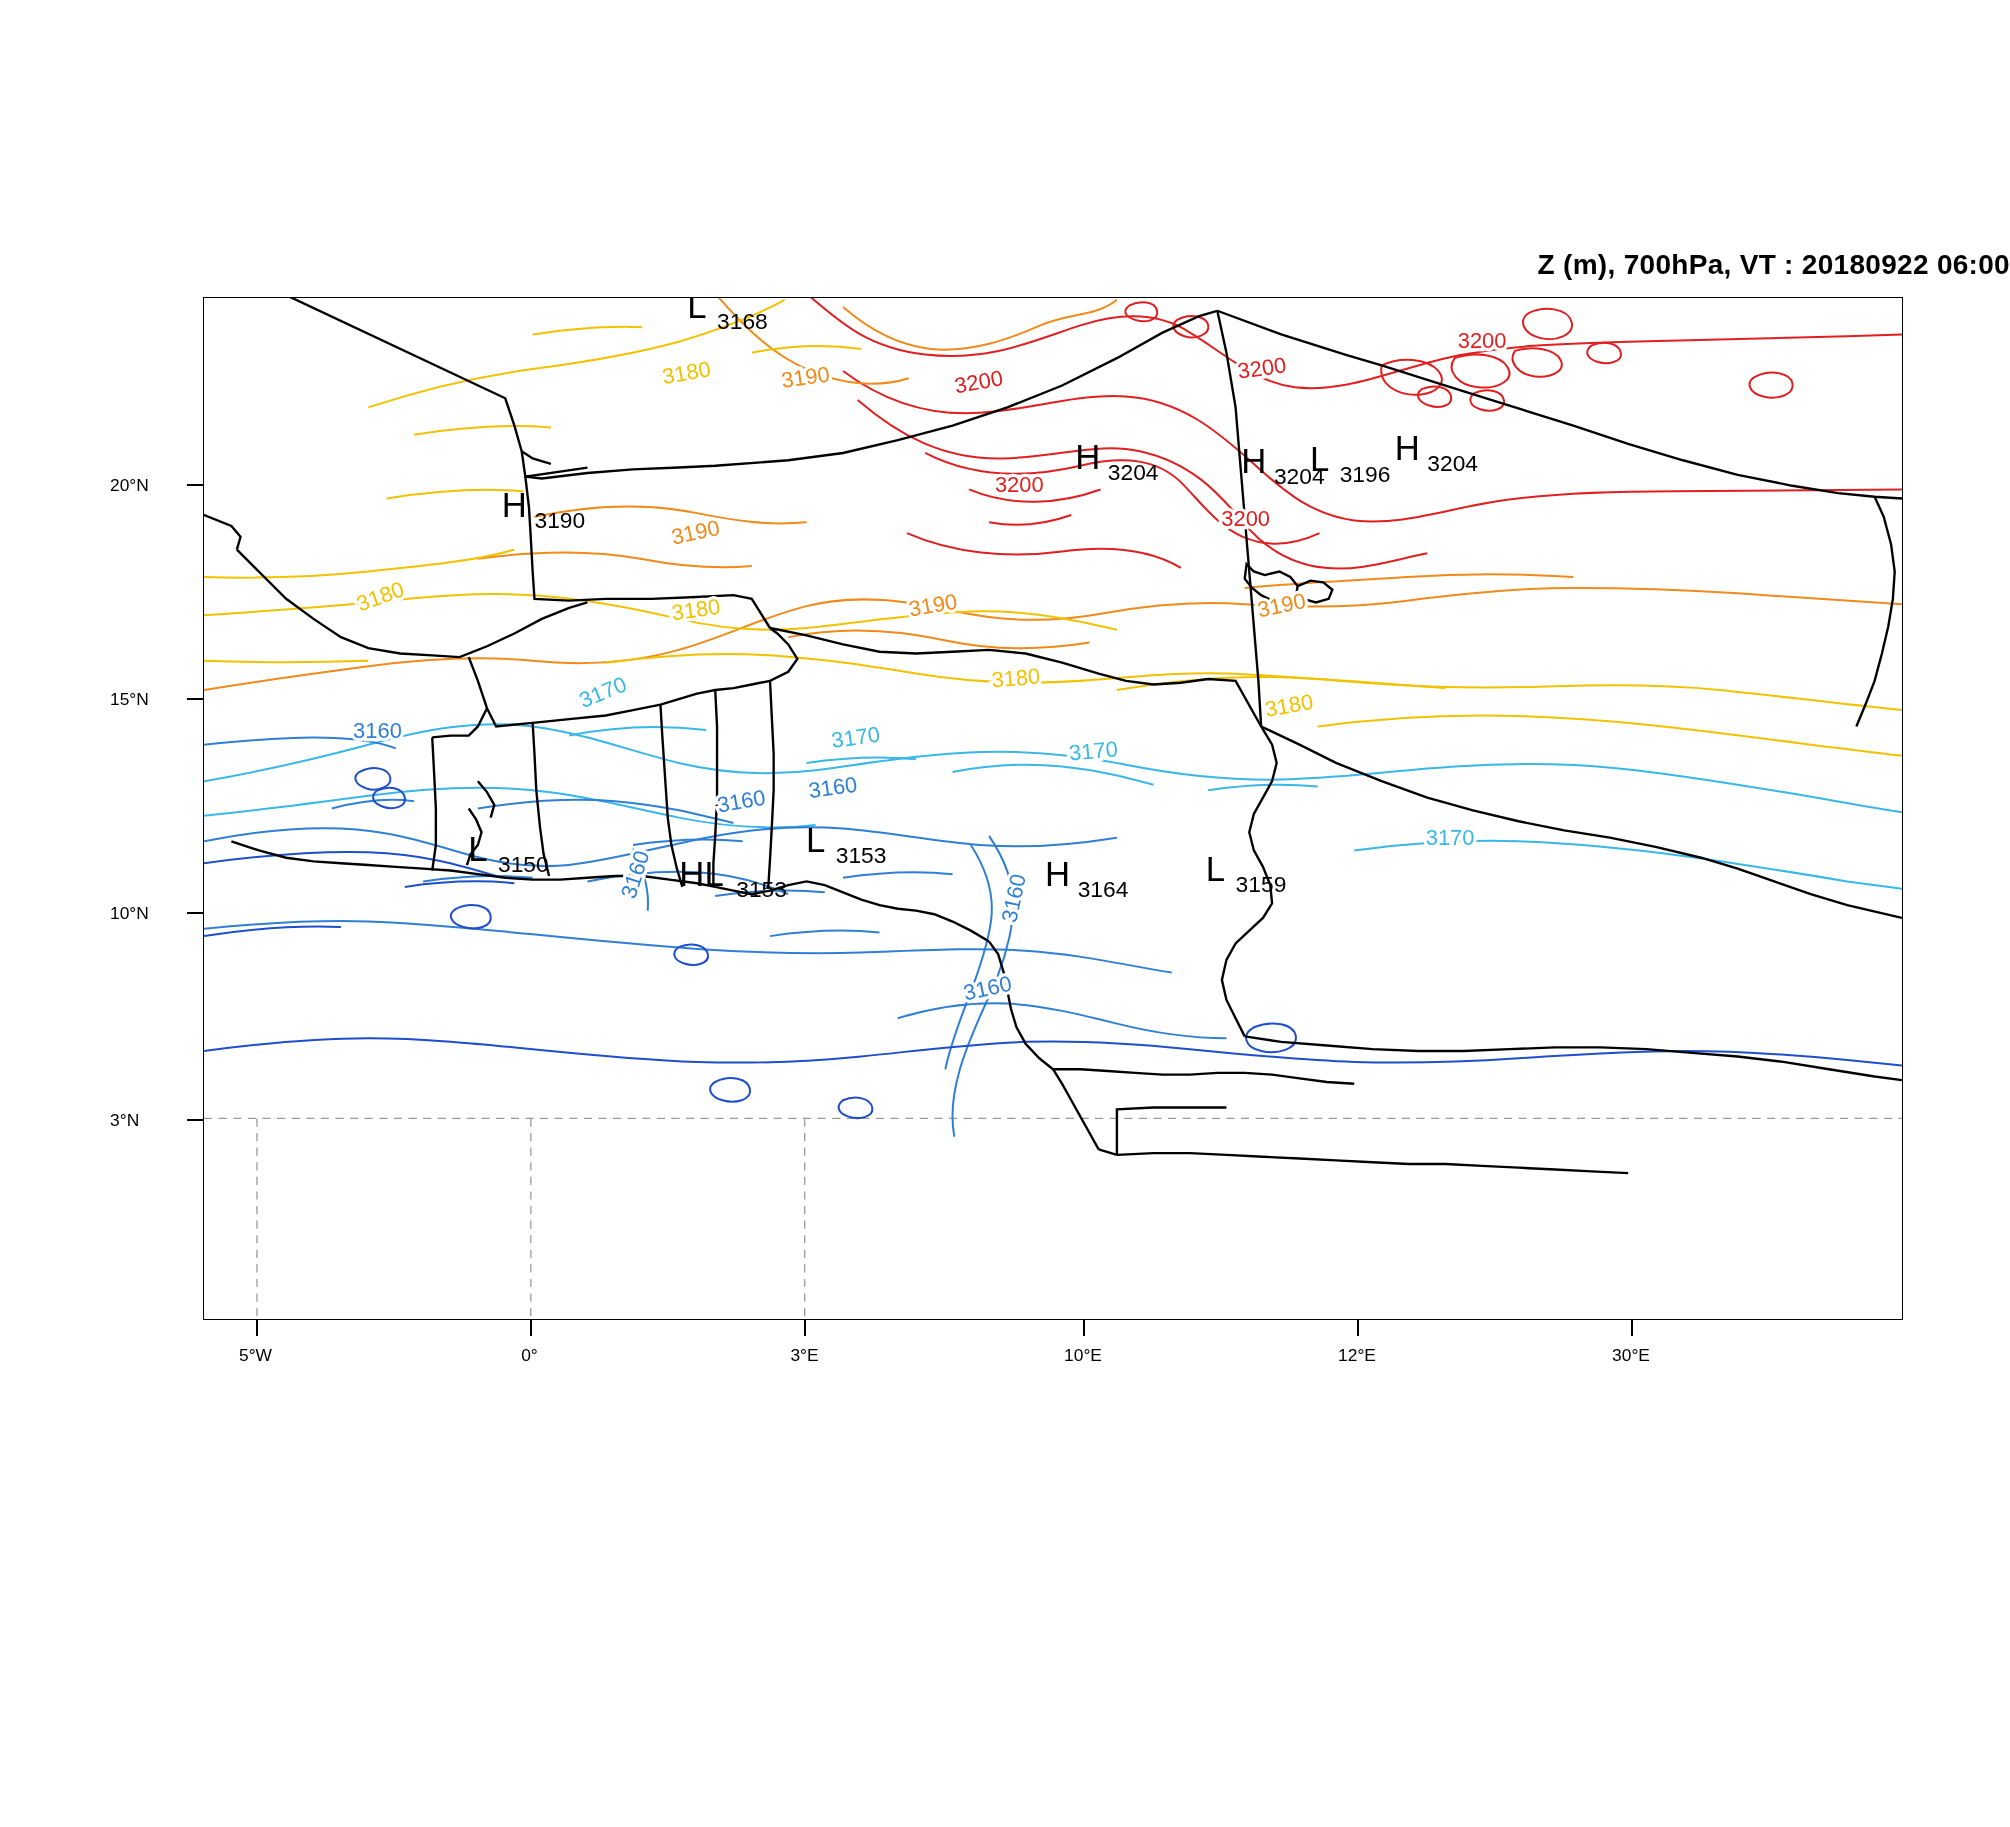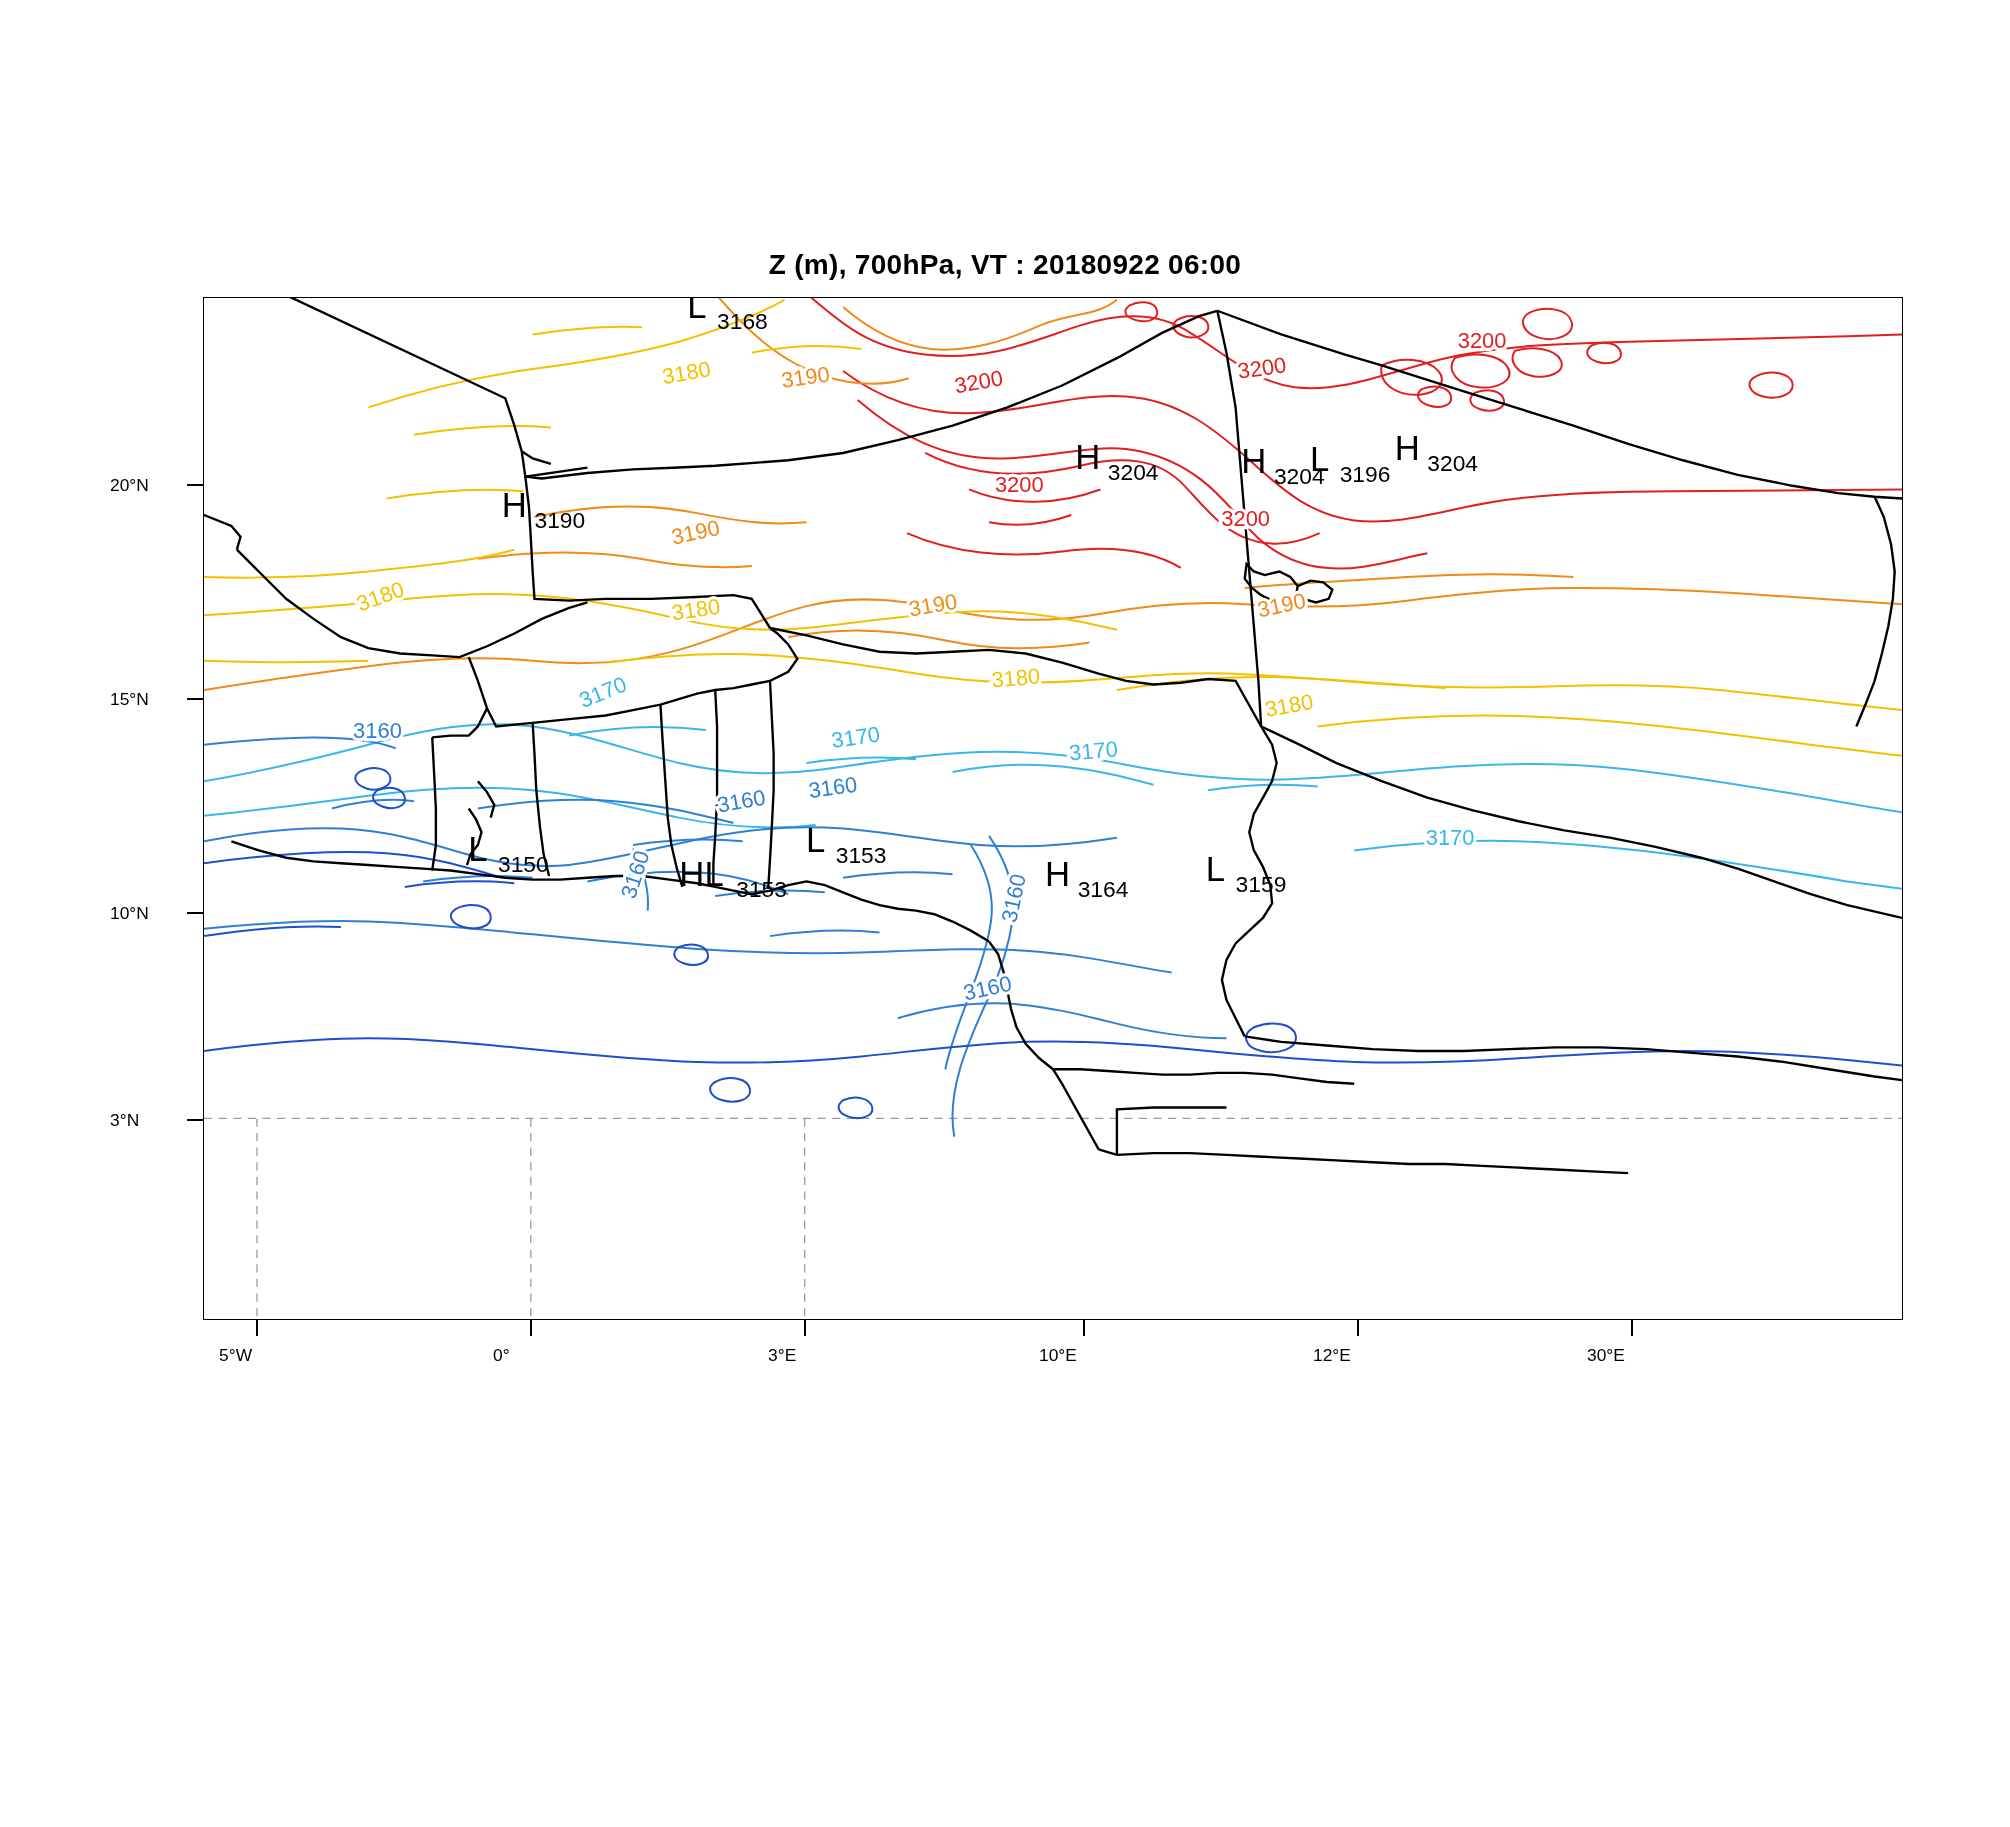--- a/index.html
+++ b/index.html
@@ -18,21 +18,21 @@
     position: absolute;
     left: 0; top: 0;
     width: 2010px;
     height: 1827px;
   }
   .chart-title {
     position: absolute;
     left: 0;
     top: 249px;
     width: 2010px;
-    text-align: center;
+    text-align: right;
     font-size: 28px;
     font-weight: bold;
     color: #000000;
     letter-spacing: 0.3px;
   }
   #plot-frame {
     position: absolute;
     left: 203px;
     top: 297px;
     width: 1700px;
@@ -48,21 +48,21 @@
     width: 100%;
     height: 100%;
   }
   .axis-label {
     position: absolute;
     font-size: 17.4px;
     color: #000000;
     white-space: nowrap;
   }
   .ylabel { text-align: left; }
-  .xlabel { text-align: left; }
+  .xlabel { text-align: center; }
   .tick {
     position: absolute;
     background: #000000;
   }
   
   text {
     font-family: "Liberation Sans", sans-serif;
   }
 </style>
 </head>

